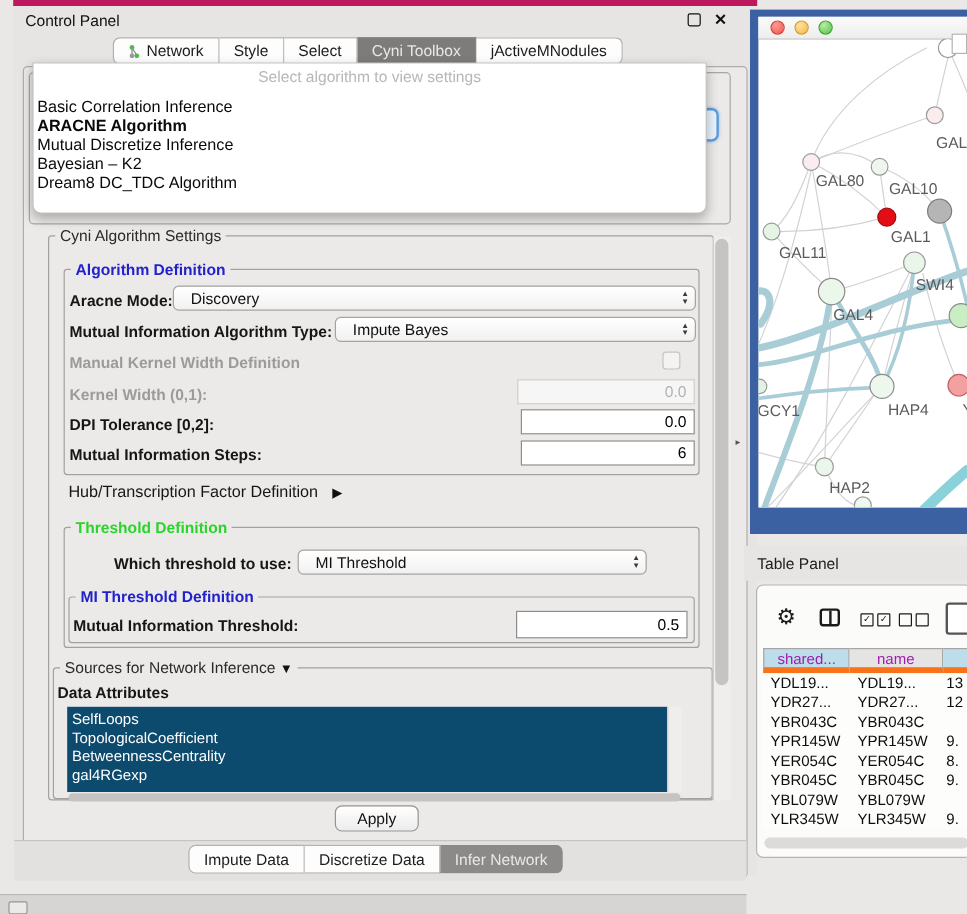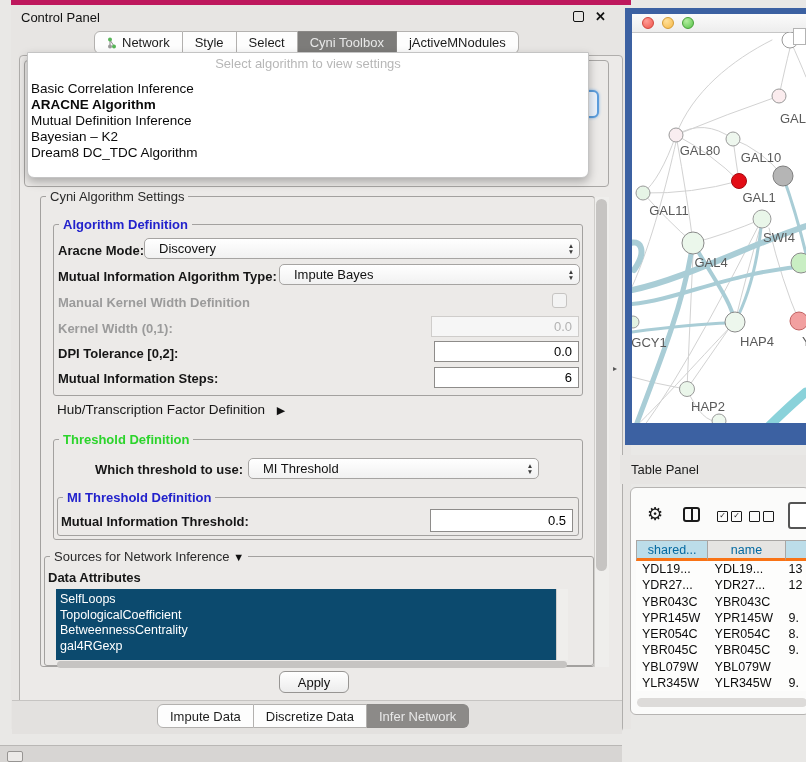--- a/index.html
+++ b/index.html
@@ -58,22 +58,22 @@
   .netinner{background:#ffffff;}
   .nettitle{background:linear-gradient(#fbfbfb,#ededed);border-bottom:1px solid #c6c6c6;
             display:flex;align-items:center;gap:8px;padding-left:10px;}
   .light{width:10px;height:10px;border-radius:50%;}
   .l-red{background:radial-gradient(circle at 35% 30%,#ff9d96,#ee544b);border:1px solid #d0443c;}
   .l-yel{background:radial-gradient(circle at 35% 30%,#ffe09a,#f6b948);border:1px solid #d49c35;}
   .l-grn{background:radial-gradient(circle at 35% 30%,#b5eea0,#57c34a);border:1px solid #47a038;}
   
   .tp-title{font-size:13px;color:#1d1d1d;}
   .tpanel{background:#fbfbfa;border:1px solid #b6b4b2;border-radius:6px;}
-  .th{font-size:12.5px;color:#0369a1;display:flex;align-items:center;justify-content:center;
-      border-right:1px solid #a8a6a4;border-top:1px solid #a8a6a4;border-bottom:3px solid #f97316;}
+  .th{font-size:12.5px;color:#a21caf;display:flex;align-items:center;justify-content:center;
+      border-right:1px solid #a8a6a4;border-top:1px solid #a8a6a4;border-bottom:5px solid #f97316;}
   .th.hl{background:#bcdde9;}
   .th.plain{background:#e5e4e2;}
   .tr{display:flex;}
   .td{font-size:12.5px;color:#0d0d0d;height:16.3px;line-height:16.3px;overflow:hidden;white-space:nowrap;}
   .gear{font-size:18px;color:#1a1a1a;line-height:18px;}
   .colicon{width:17px;height:15px;border:2px solid #1a1a1a;border-radius:3px;position:relative;}
   .colicon:after{content:"";position:absolute;left:6px;top:0;width:2px;height:100%;background:#1a1a1a;}
   .cbx{width:9px;height:9px;border:1.5px solid #1a1a1a;border-radius:1px;font-size:8px;
        line-height:8px;text-align:center;color:#1a1a1a;display:inline-block;}
   .strip{background:#d7d5d3;border-top:1px solid #b9b7b5;}
@@ -119,21 +119,21 @@
 
   <div class="abs innerpanel" style="left:13px;top:55px;width:585px;height:127px;"></div>
 
   <div class="abs focusbtn" style="left:568px;top:85px;width:20px;height:28px;"></div>
 
   <div class="abs popup" style="left:16px;top:47px;width:562px;height:126px;">
     <div class="ph">Select algorithm to view settings</div>
     <div style="padding-top:8px;">
       <div class="aopt">Basic Correlation Inference</div>
       <div class="aopt bold">ARACNE Algorithm</div>
-      <div class="aopt">Mutual Definition Inference</div>
+      <div class="aopt">Mutual Discretize Inference</div>
       <div class="aopt">Bayesian – K2</div>
       <div class="aopt">Dream8 DC_TDC Algorithm</div>
     </div>
   </div>
 
   <div class="abs grp" style="left:29px;top:191px;width:555px;height:471px;"></div>
   <div class="abs grplab" style="left:35px;top:184px;">Cyni Algorithm Settings</div>
 
   <div class="abs grp" style="left:42px;top:219px;width:530px;height:172px;"></div>
   <div class="abs grplab blue" style="left:48px;top:212px;">Algorithm Definition</div>

